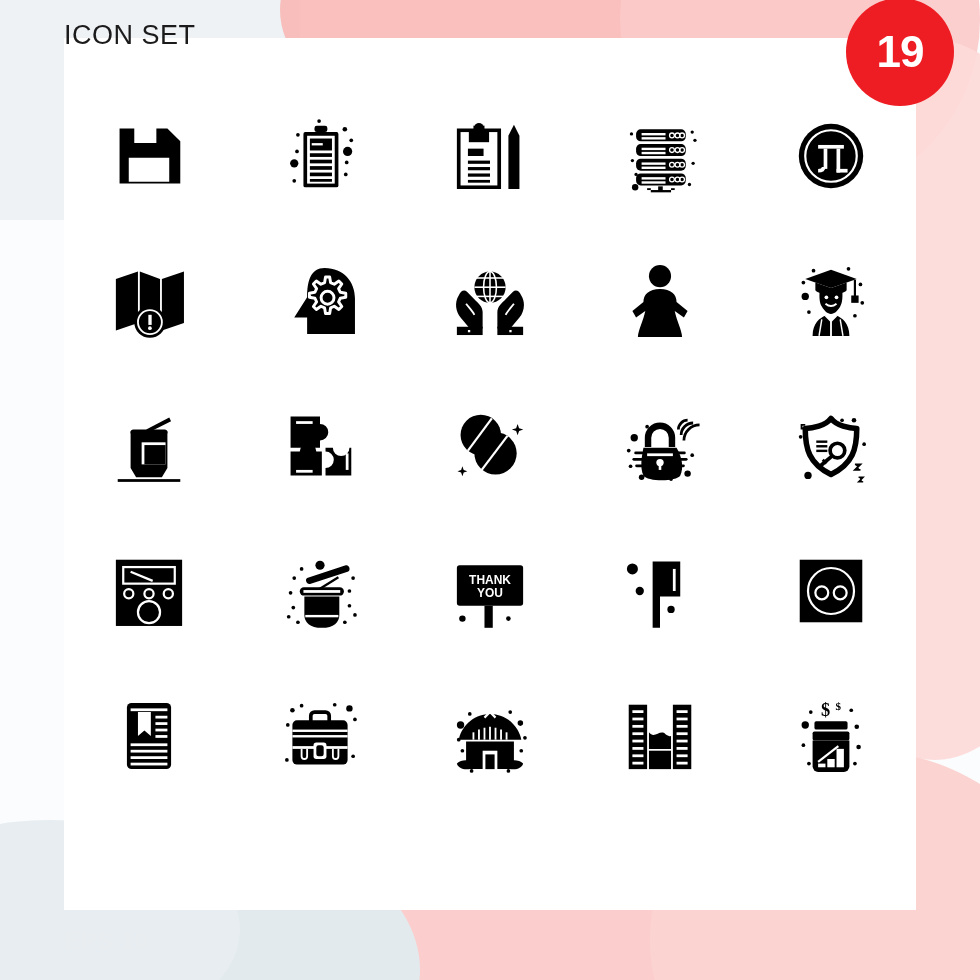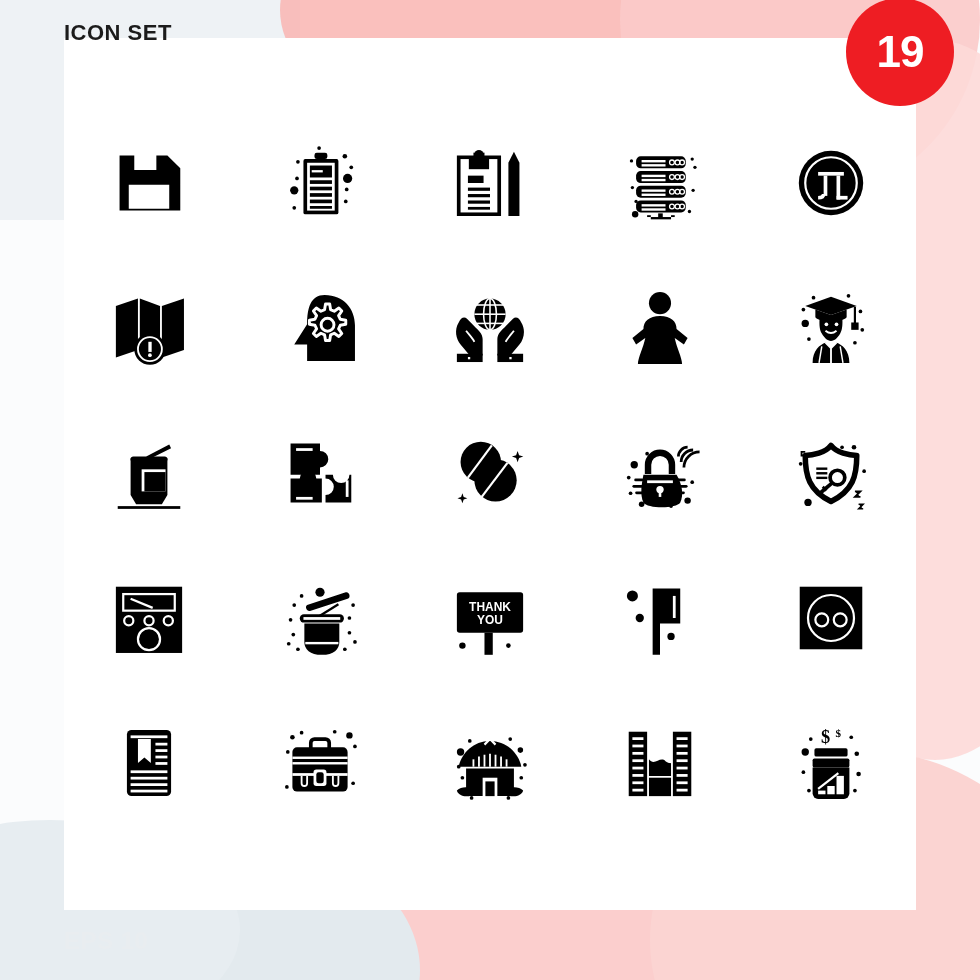--- a/index.html
+++ b/index.html
@@ -26,21 +26,21 @@
 
   
   .card{
     position:absolute;left:64px;top:38px;width:852px;height:872px;
     background:#ffffff;z-index:2;
   }
 
   
   .title{
     position:absolute;left:64px;top:22px;z-index:4;
-    font-size:22px;font-weight:bold;letter-spacing:.5px;color:#1b1b1b;
+    font-size:27px;font-weight:normal;letter-spacing:.5px;color:#1b1b1b;
     line-height:1;
   }
   
   .eps{
     position:absolute;left:64px;top:927px;z-index:4;
     font-size:24px;font-weight:bold;color:#e9edf0;letter-spacing:.5px;
   }
 
   
   .badge{
@@ -50,21 +50,21 @@
   .badge span{color:#fff;font-size:44px;font-weight:bold;letter-spacing:-1px;}
 
   
   .grid{
     position:absolute;left:64px;top:110px;width:852px;
     z-index:3;
     display:grid;grid-template-columns:repeat(5,1fr);
     grid-auto-rows:145px;
     column-gap:0;row-gap:0;
   }
-  .cell{display:flex;align-items:center;justify-content:center;}
+  .cell{display:flex;justify-content:center;}
   .cell svg{display:block;width:92px;height:92px;}
   .ink{fill:#000;}
 </style>
 </head>
 <body>
 
 <div class="stage">
 
   <div class="bg-layer">
     <div class="blob blob-tl-grey"></div>

